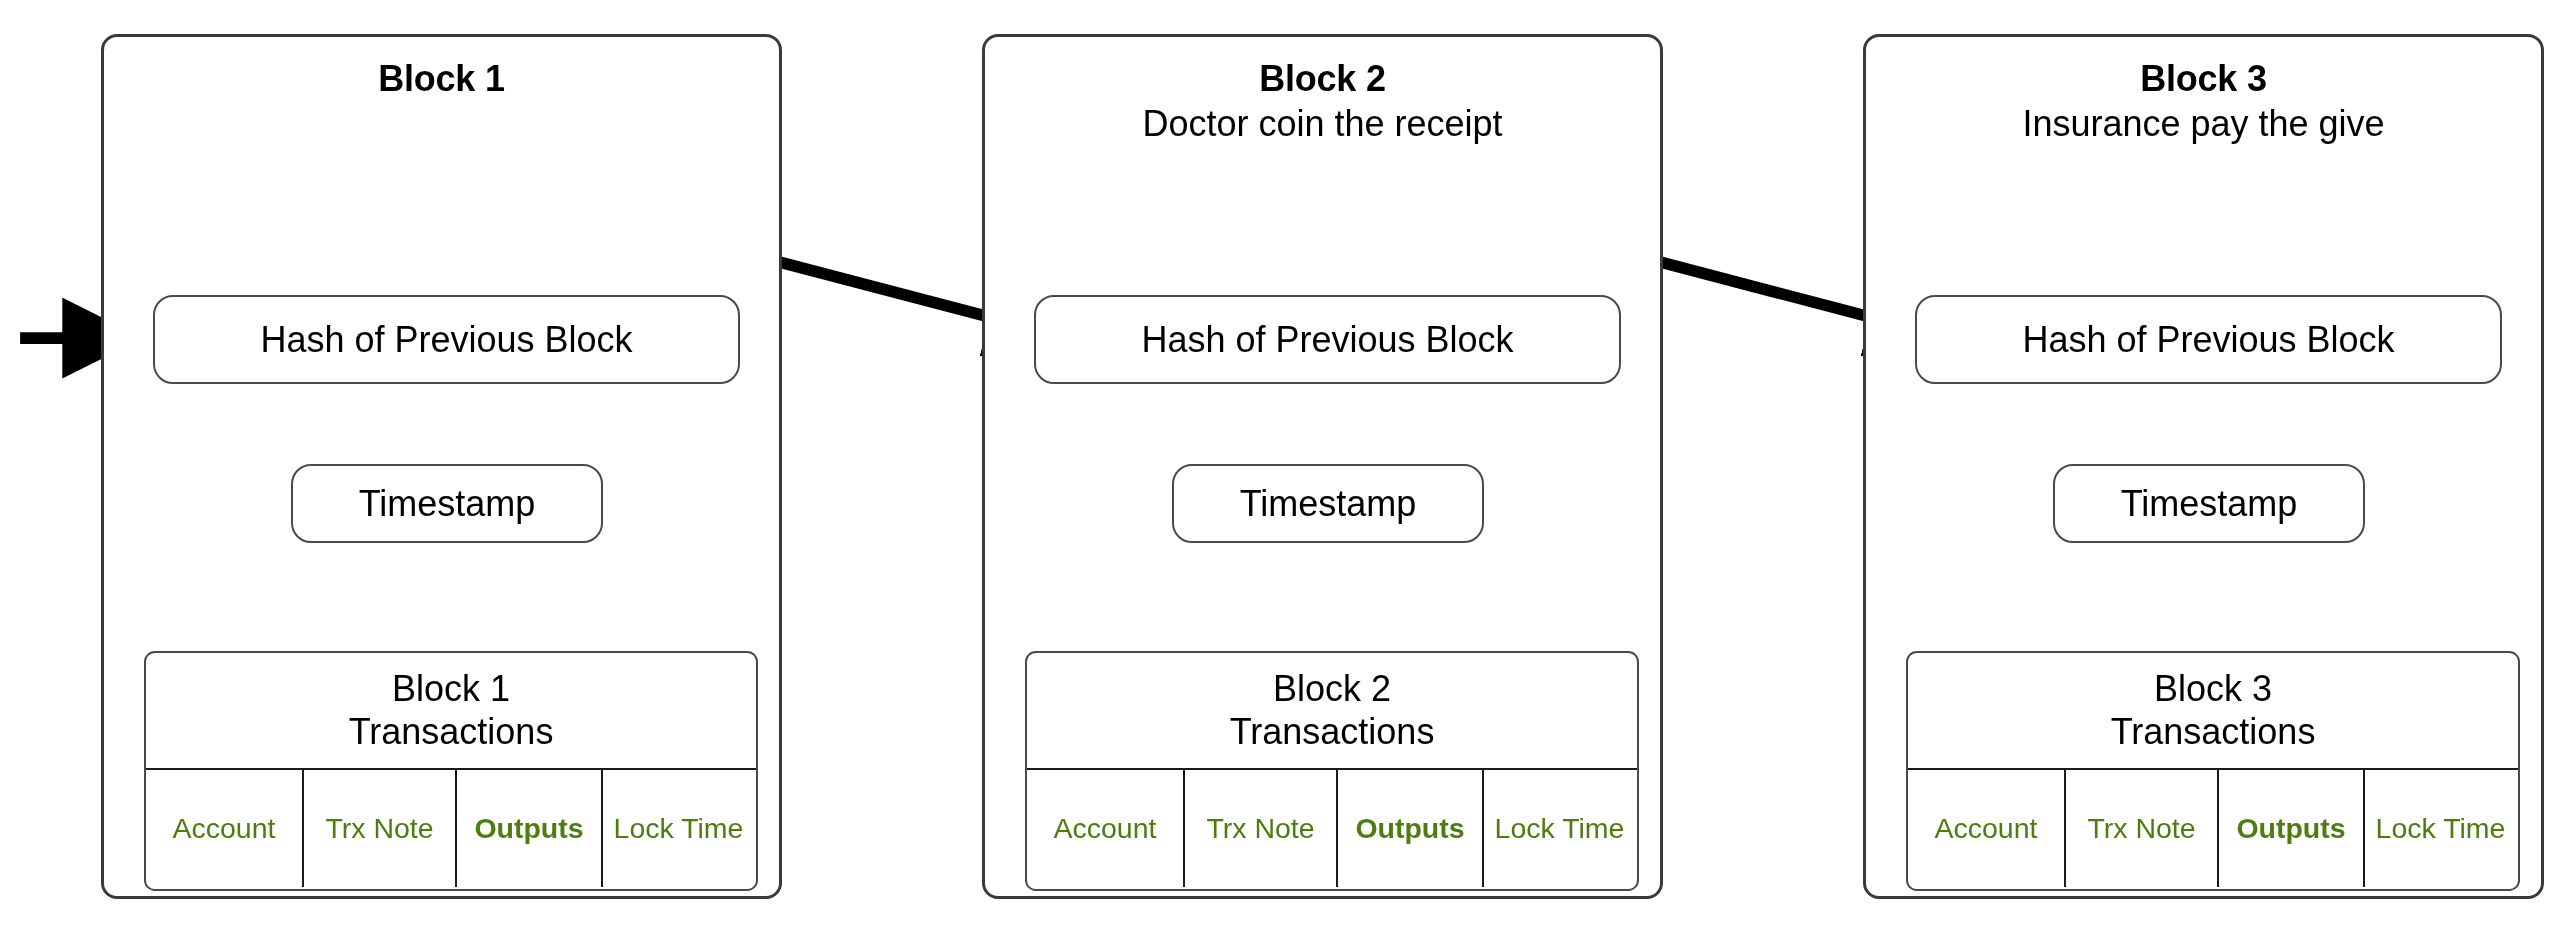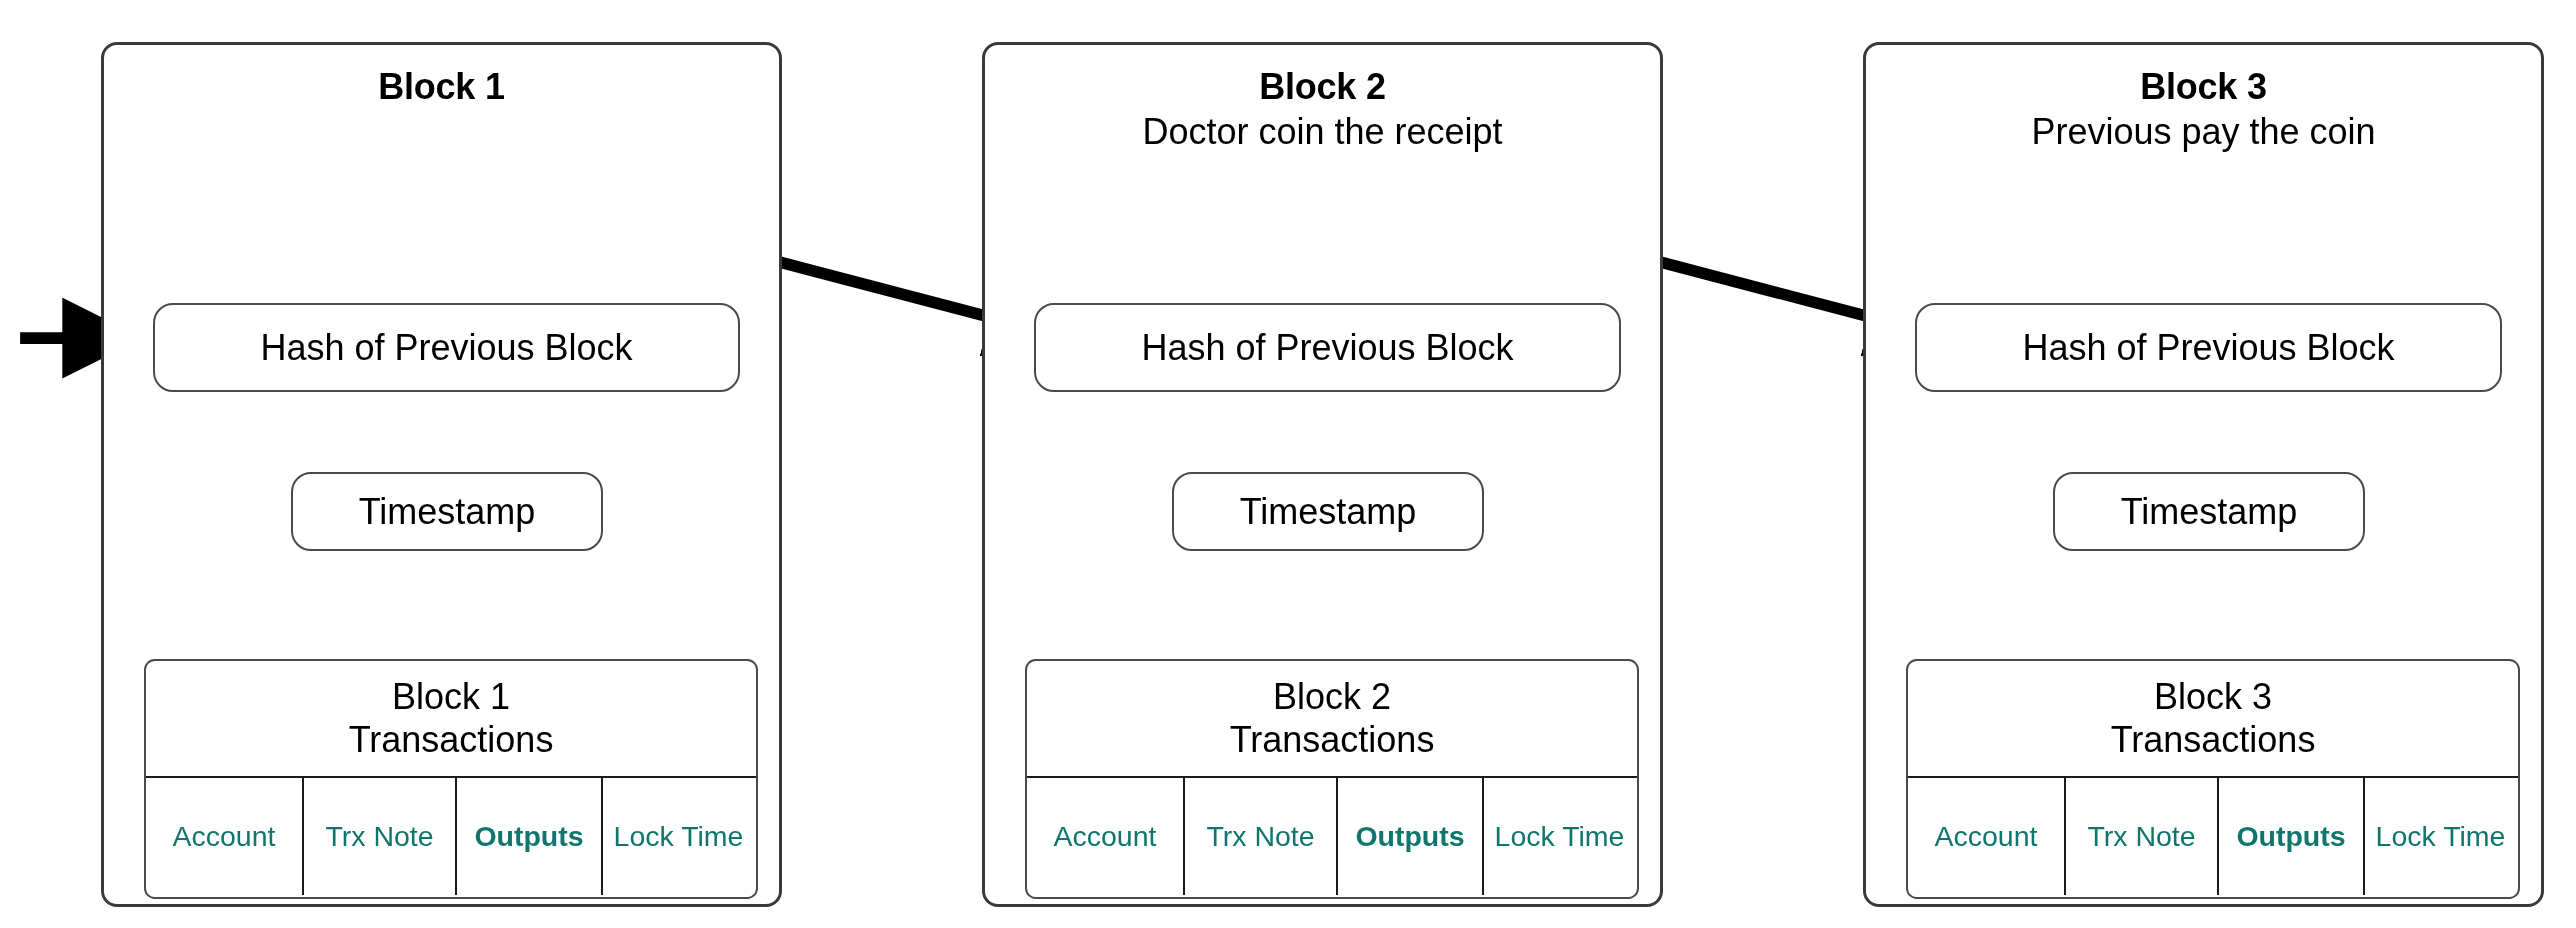--- a/index.html
+++ b/index.html
@@ -8,21 +8,21 @@
     background:#ffffff;
     font-family:"Liberation Sans", sans-serif;
     -webkit-font-smoothing:antialiased;
     overflow:hidden;
   }
   #stage{position:relative;width:2576px;height:928px;}
 
   
   .block{
     position:absolute;
-    top:42px;
+    top:34px;
     width:681px;
     height:865px;
     border:3.6px solid #3a3a3a;
     border-radius:16px;
     background:#ffffff;
     box-sizing:border-box;
   }
   #block-1{left:101px;}
   #block-2{left:982px;}
   #block-3{left:1863px;}
@@ -105,21 +105,21 @@
     height:117px;
   }
   .tx-col{
     flex:0 0 auto;
     display:flex;
     align-items:center;
     justify-content:center;
     text-align:center;
     font-size:28.5px;
     line-height:1.16;
-    color:#0f766e;
+    color:#4d7c0f;
     border-right:2.7px solid #1a1a1a;
     box-sizing:border-box;
     padding:0 1.8px;
   }
   .tx-col:last-child{border-right:none;text-align:center;}
   .tx-col.c0{width:158px;}
   .tx-col.c1{width:153px;}
   .tx-col.c2{width:146px;font-weight:bold;}
   .tx-col.c3{width:151px;}
 
@@ -207,21 +207,21 @@
         <div class="tx-col c1">Trx Note</div>
         <div class="tx-col c2">Outputs</div>
         <div class="tx-col c3">Lock Time</div>
       </div>
     </div>
   </div>
 
   <div class="block" id="block-3">
     <div class="block-header">
       <span class="block-title">Block 3</span>
-      <span class="block-subtitle">Previous pay the coin</span>
+      <span class="block-subtitle">Insurance pay the give</span>
     </div>
 
     <div class="inner-box hash-box">
       <span>Hash of Previous Block</span>
     </div>
 
     <div class="inner-box timestamp-box">
       <span>Timestamp</span>
     </div>
 

